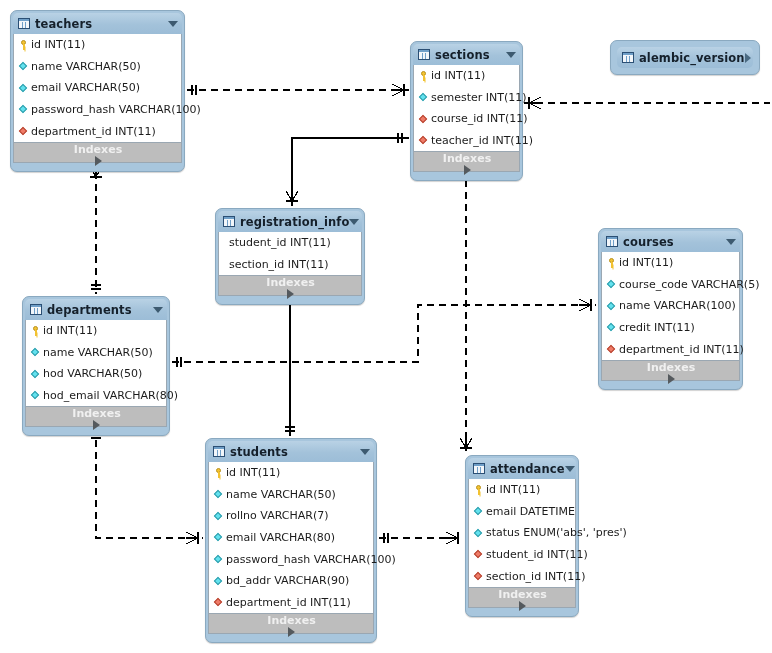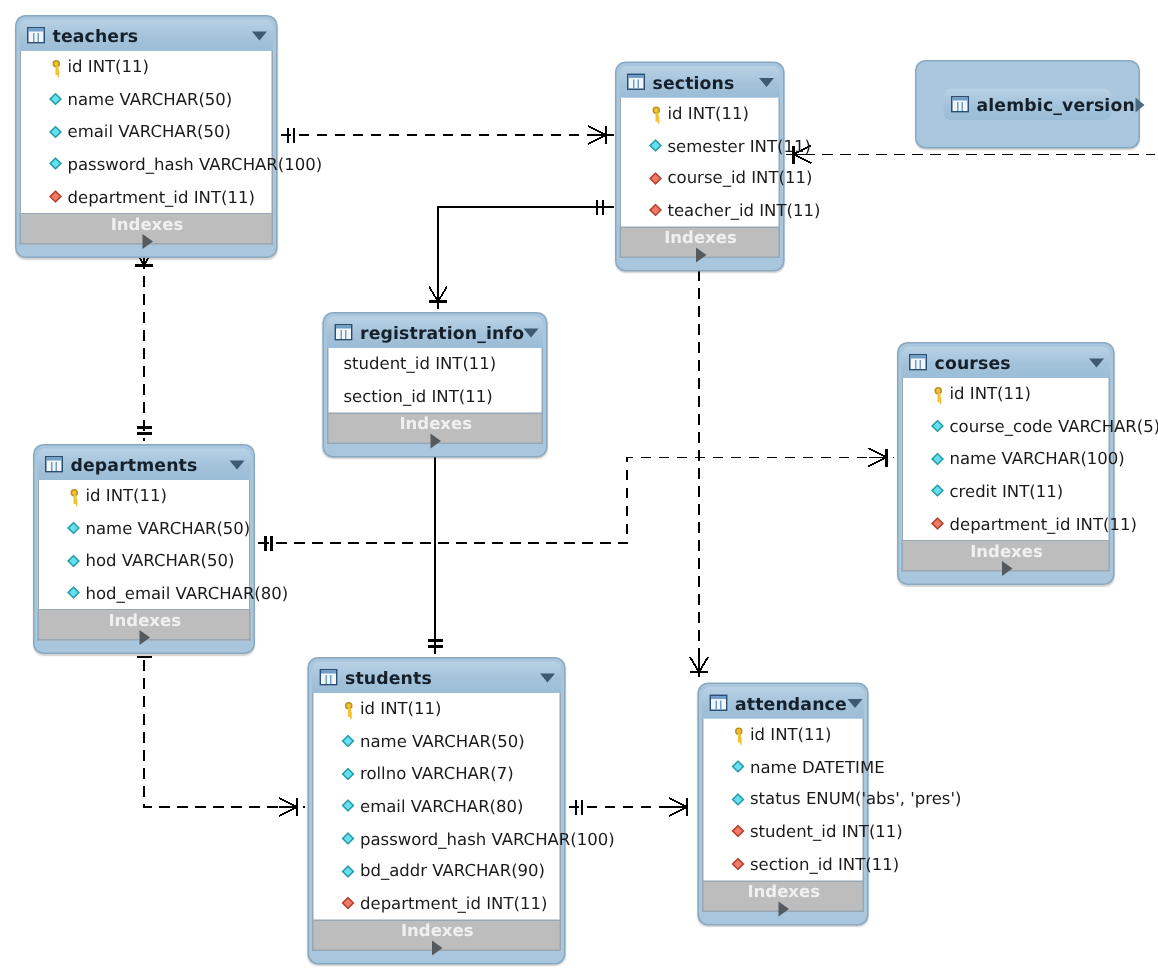--- a/index.html
+++ b/index.html
@@ -24,21 +24,21 @@
     box-shadow:0 1px 1px rgba(0,0,0,.18);
   }
   .tbl .hdr{
     height:21px;
     display:flex;align-items:center;
     padding:0 4px 0 5px;
     background:linear-gradient(180deg,#b9d2e5 0%,#a3c2da 55%,#9cbdd7 100%);
     border-radius:5px 5px 0 0;
     position:relative;
   }
-  .tbl.collapsed{padding:18px;}
+  .tbl.collapsed{padding:6px;}
   .tbl.collapsed .hdr{border-radius:5px;}
   .hdr .tname{
     font-size:11.5px;font-weight:bold;color:#15202b;
     letter-spacing:.1px;white-space:nowrap;
     margin-left:5px;flex:1;
   }
   .tblicon{
     width:12px;height:11px;box-sizing:border-box;
     border:1px solid #2b4f74;background:#f2f6fa;
     position:relative;flex:none;
@@ -55,21 +55,21 @@
     border-left:5px solid transparent;border-right:5px solid transparent;
     border-top:6px solid #3d5a70;
   }
   .caret.right{
     border-top:5px solid transparent;border-bottom:5px solid transparent;
     border-left:6px solid #4a6a82;border-right:0;
   }
   .fields{background:#ffffff;border:1px solid #9aa7b2;border-top:none;}
   .fld{
     height:21.6px;display:flex;align-items:center;
-    padding-left:19px;font-size:11px;color:#1b1b1b;white-space:nowrap;
+    padding-left:5px;font-size:11px;color:#1b1b1b;white-space:nowrap;
   }
   .fld .lbl{margin-left:3px;}
   .fld.plain{padding-left:7px;}
   .kicon{width:9px;height:11px;flex:none;position:relative;}
   
   .kicon.pk::before{
     content:"";position:absolute;left:2px;top:1px;width:5px;height:5px;
     border-radius:50%;background:#f2c231;border:1px solid #b9911d;box-sizing:border-box;
   }
   .kicon.pk::after{
@@ -390,21 +390,21 @@
           <span class="tname">attendance</span>
           <span class="caret"></span>
         </div>
         <div class="fields">
           <div class="fld">
             <span class="kicon pk"></span>
             <span class="lbl">id INT(11)</span>
           </div>
           <div class="fld">
             <span class="kicon col"></span>
-            <span class="lbl">name DATETIME</span>
+            <span class="lbl">email DATETIME</span>
           </div>
           <div class="fld">
             <span class="kicon col"></span>
             <span class="lbl">status ENUM('abs', 'pres')</span>
           </div>
           <div class="fld">
             <span class="kicon fk"></span>
             <span class="lbl">student_id INT(11)</span>
           </div>
           <div class="fld">

